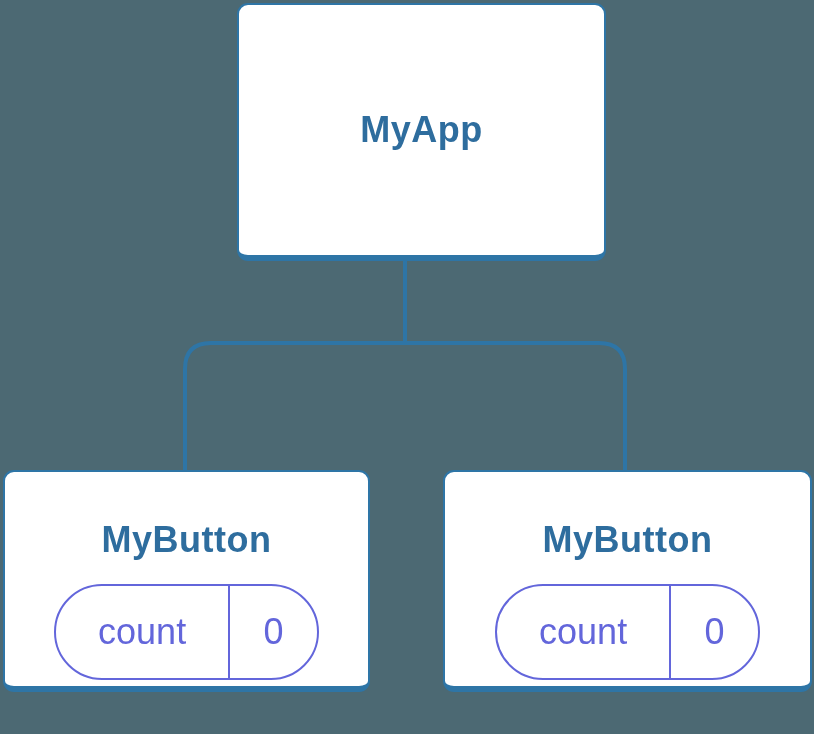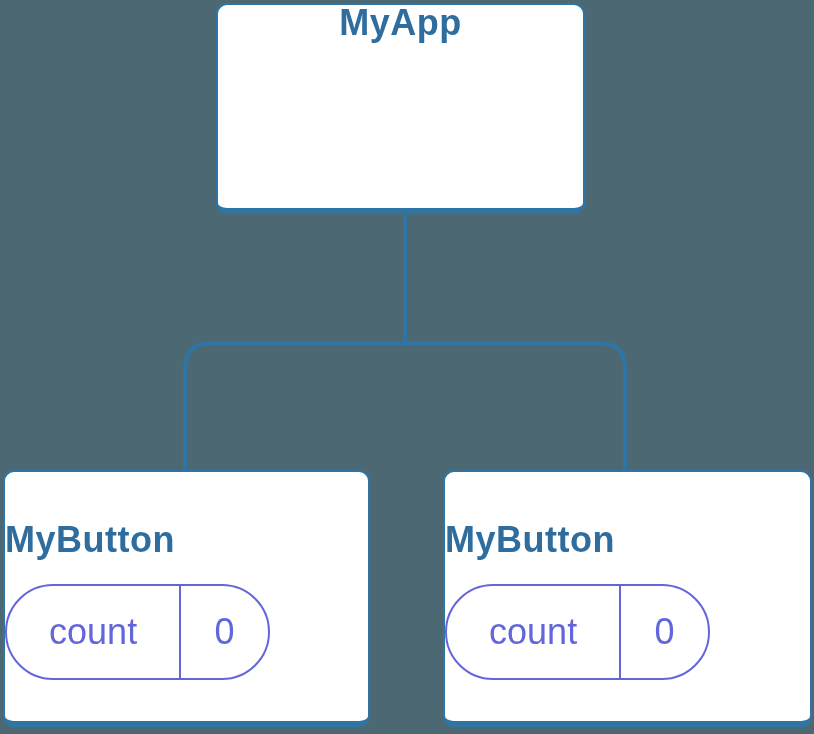--- a/index.html
+++ b/index.html
@@ -34,33 +34,35 @@
   }
   .node {
     position: absolute;
     box-sizing: border-box;
     background: var(--node-bg);
     border: 2px solid var(--stroke-blue);
     border-bottom-width: 6px;
     border-radius: 11px;
   }
   .node-root {
-    left: 216px;
+    left: 237px;
     top: 3px;
     width: 369px;
-    height: 211px;
+    height: 258px;
     display: flex;
+    align-items: center;
     justify-content: center;
   }
   .node-child {
     top: 470px;
     width: 369px;
-    height: 257px;
+    height: 222px;
     display: flex;
     flex-direction: column;
+    align-items: center;
   }
   .node-child-left { left: 3px; width: 367px; }
   .node-child-right { left: 443px; }
   .node-title {
     font-size: 36px;
     font-weight: 600;
     color: var(--title-blue);
     letter-spacing: 0.5px;
     line-height: 1;
   }

